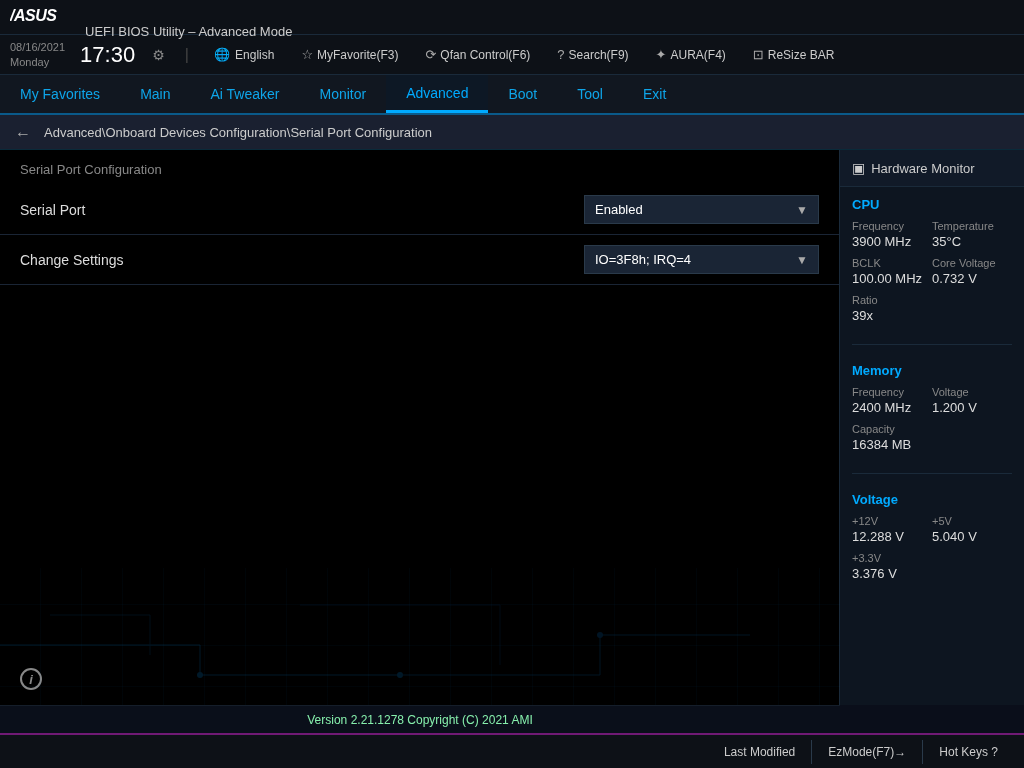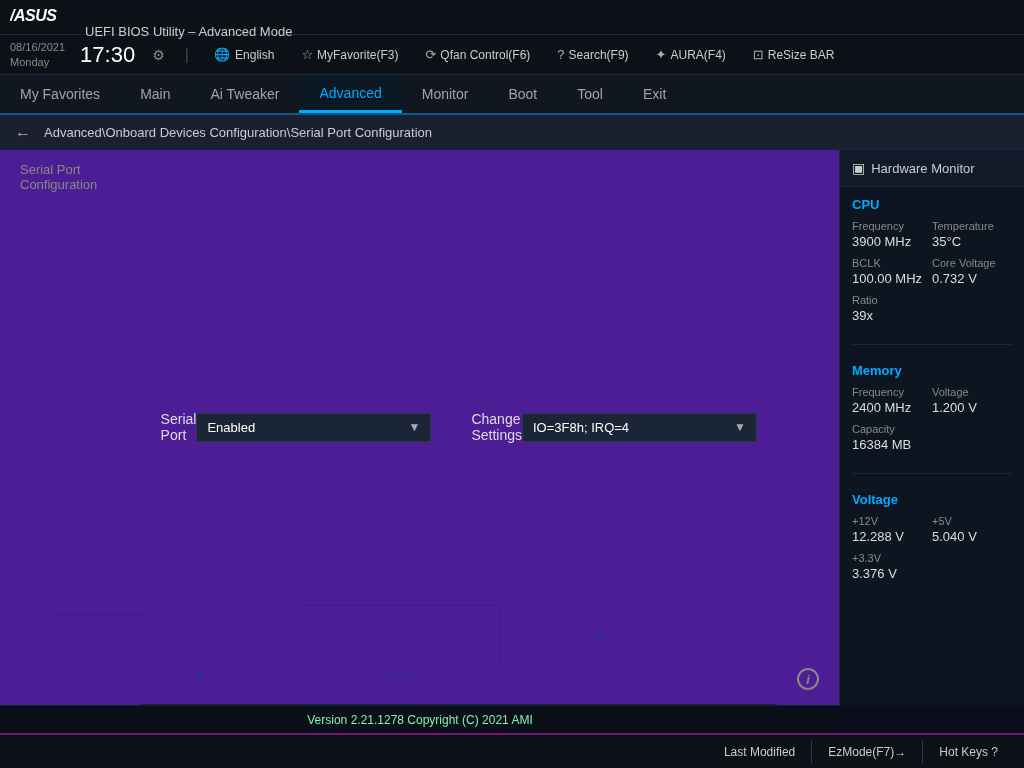--- a/index.html
+++ b/index.html
@@ -114,21 +114,21 @@
       height: 40px;
       display: flex;
       align-items: stretch;
       border-bottom: 2px solid #0a5a8a;
     }
 
     .nav-item {
       padding: 0 20px;
       display: flex;
       align-items: center;
-      color: #a3a3a3;
+      color: #0ea5e9;
       font-size: 14px;
       cursor: pointer;
       white-space: nowrap;
     }
 
     .nav-item.active {
       color: #00aaff;
       border-bottom: 3px solid #00aaff;
       background: #0d1825;
     }
@@ -155,23 +155,24 @@
 
     
     #main-content {
       display: flex;
       height: calc(768px - 35px - 40px - 40px - 35px - 35px);
     }
 
     
     #left-panel {
       flex: 1;
-      background: #4c1d95;
+      background: #000000;
       padding: 0;
       display: flex;
+      flex-direction: column;
     }
 
     #section-title {
       padding: 12px 20px 8px 20px;
       font-size: 13px;
       color: #888;
     }
 
     .config-row {
       display: flex;
@@ -401,25 +402,25 @@
 <div id="nav-bar">
   <div class="nav-item">
     <span>My Favorites</span>
   </div>
   <div class="nav-item">
     <span>Main</span>
   </div>
   <div class="nav-item">
     <span>Ai Tweaker</span>
   </div>
+  <div class="nav-item">
+    <span>Monitor</span>
+  </div>
   <div class="nav-item active">
     <span>Advanced</span>
-  </div>
-  <div class="nav-item">
-    <span>Monitor</span>
   </div>
   <div class="nav-item">
     <span>Boot</span>
   </div>
   <div class="nav-item">
     <span>Tool</span>
   </div>
   <div class="nav-item">
     <span>Exit</span>
   </div>

